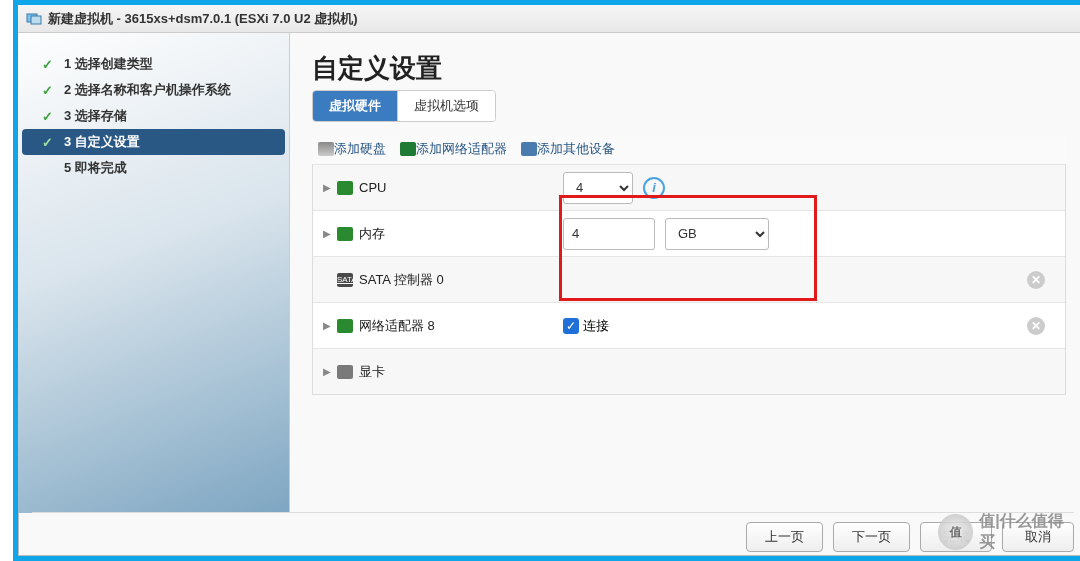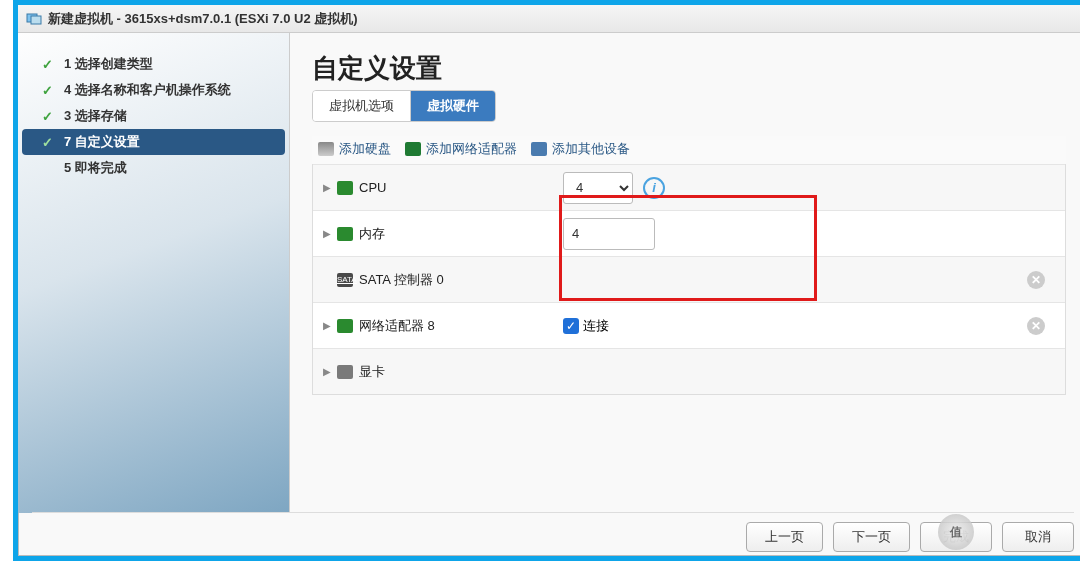--- a/index.html
+++ b/index.html
@@ -119,21 +119,20 @@
       align-items: center;
       gap: 14px;
       padding: 4px 0 6px 6px;
       color: #3b6ea5;
       font-size: 13px;
       background: #fafafa;
     }
     .actionbar .aitem {
       display: flex;
       align-items: center;
-      gap: 5px;
       color: #2a5885;
     }
     .disk-icon, .nic-icon, .dev-icon { width:16px; height:14px; display:inline-block;}
     .disk-icon { background: linear-gradient(#888,#ccc); border-radius:2px; position:relative;}
     .nic-icon { background:#1f7a33; border-radius:2px;}
     .dev-icon { background:#4a7baf; border-radius:2px;}
     .table {
       border: 1px solid #ddd;
       border-top: none;
     }
@@ -248,42 +247,42 @@
   </div>
 
   <div class="content">
     <div class="sidebar">
       <div class="step">
           <span class="check">✓</span>
           <span>1 选择创建类型</span>
         </div>
       <div class="step">
           <span class="check">✓</span>
-          <span>4 选择名称和客户机操作系统</span>
+          <span>2 选择名称和客户机操作系统</span>
         </div>
       <div class="step">
           <span class="check">✓</span>
           <span>3 选择存储</span>
         </div>
       <div class="step active">
           <span class="check" style="color:#9fe09f">✓</span>
-          <span>7 自定义设置</span>
+          <span>3 自定义设置</span>
         </div>
       <div class="step">
           <span class="gap"></span>
           <span>5 即将完成</span>
         </div>
     </div>
 
     <div class="main">
       <div class="title">自定义设置</div>
 
       <div class="tabs">
+        <div class="tab active">虚拟硬件</div>
         <div class="tab">虚拟机选项</div>
-        <div class="tab active">虚拟硬件</div>
       </div>
 
       <div class="actionbar">
         <div class="aitem">
             <span class="disk-icon"></span>
             <span>添加硬盘</span>
           </div>
         <div class="aitem">
             <span class="nic-icon"></span>
             <span>添加网络适配器</span>
@@ -310,20 +309,21 @@
         </div>
 
         <div class="row">
           <div class="cell-label">
             <span class="expander">▶</span>
             <span class="hw-icon ic-mem"></span>
             <span>内存</span>
           </div>
           <div class="cell-value">
             <input type="text" class="in-mem" value="4" style="">
+            <select class="sel-unit"><option>GB</option></select>
           </div>
           <div class="cell-tail"></div>
         </div>
 
         <div class="row">
           <div class="cell-label">
             <span class="expander" style="visibility:hidden">▶</span>
             <span class="hw-icon ic-sata">SATA</span>
             <span>SATA 控制器 0</span>
           </div>
@@ -367,14 +367,15 @@
 
   <div class="footer">
     <div class="btn">上一页</div>
     <div class="btn">下一页</div>
     <div class="btn disabled">完成</div>
     <div class="btn">取消</div>
   </div>
 
   <div class="watermark">
     <div class="wm-badge">值</div>
+    <span>值|什么值得买</span>
   </div>
 </div>
 
 </body></html>

